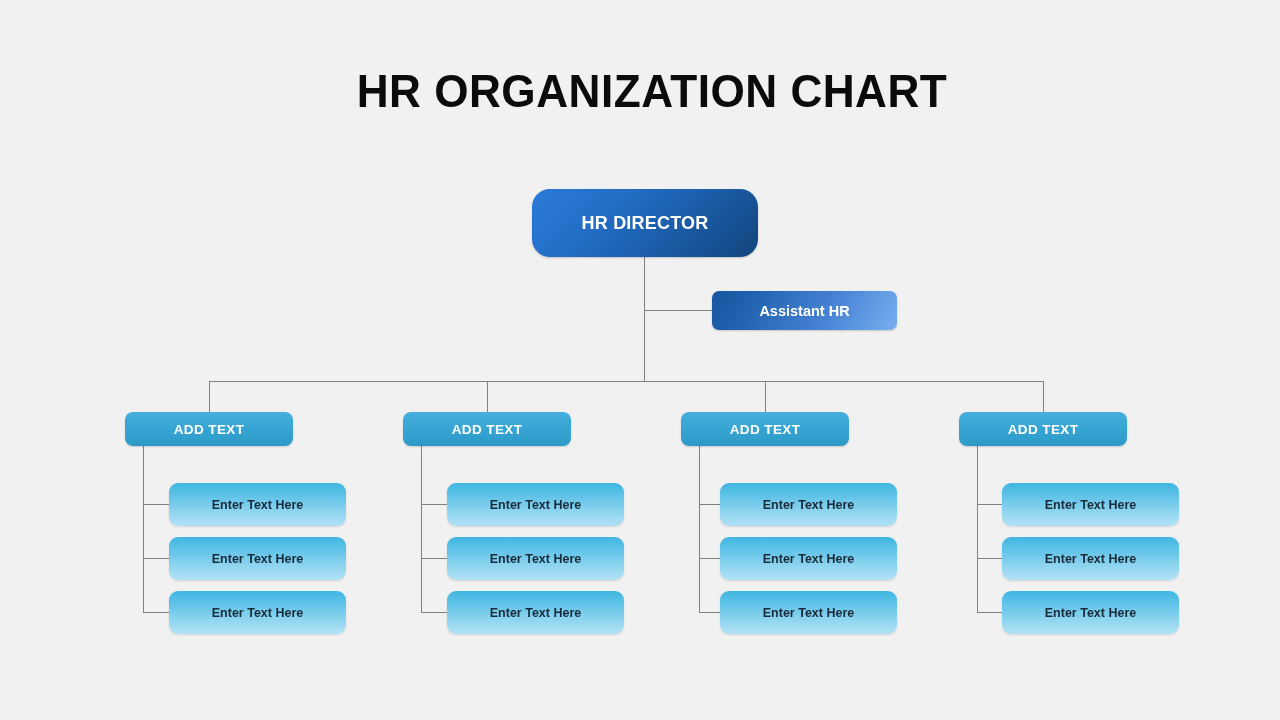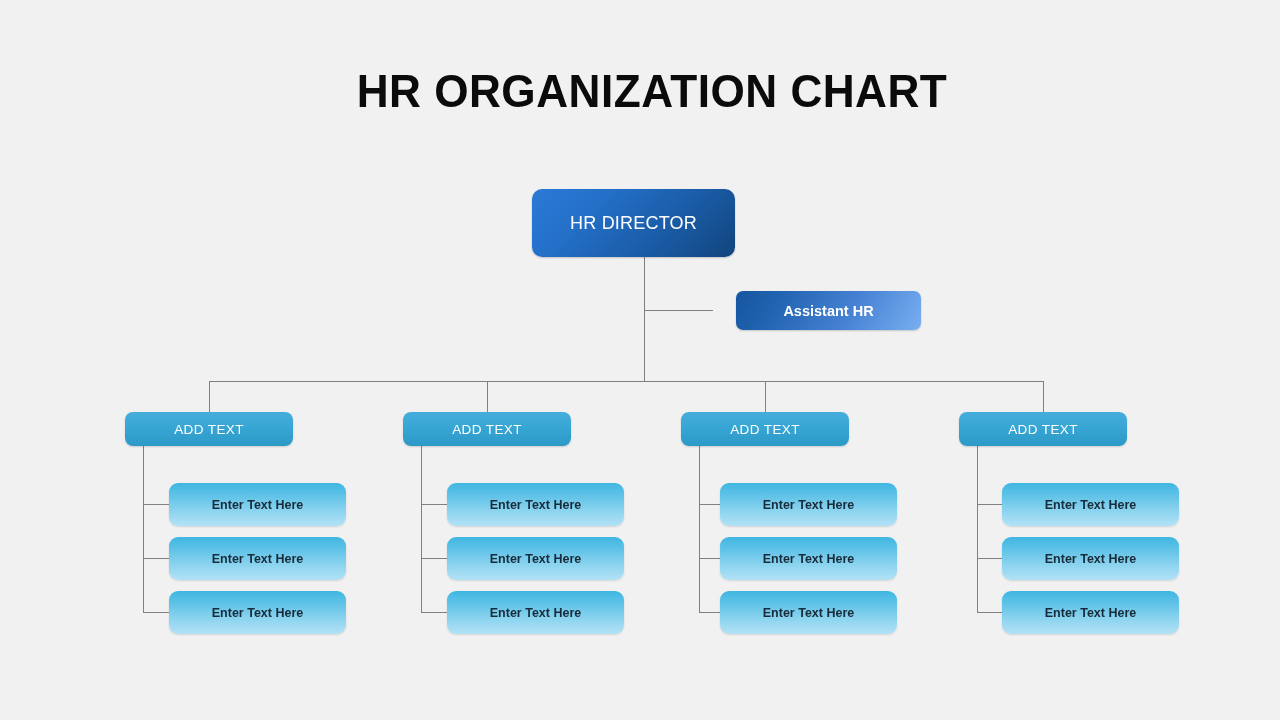--- a/index.html
+++ b/index.html
@@ -57,55 +57,55 @@
     display: flex;
     align-items: center;
     justify-content: center;
     text-align: center;
   }
 
   
   .node-director {
     left: 520px;
     top: 189px;
-    width: 203px;
+    width: 226px;
     height: 68px;
-    border-radius: 10px;
+    border-radius: 18px;
     background: linear-gradient(135deg, #2a7ad6 0%, #2470c9 28%, #1b5da9 62%, #11457d 100%);
     color: #ffffff;
     font-size: 18px;
-    font-weight: normal;
+    font-weight: bold;
     letter-spacing: 0.2px;
     box-shadow: 0 1px 2px rgba(0,0,0,0.20);
   }
 
   
   .node-assistant {
-    left: 724px;
+    left: 700px;
     top: 291px;
     width: 185px;
     height: 39px;
     border-radius: 7px;
     background: linear-gradient(120deg, #16559f 0%, #2163b0 22%, #4782d4 62%, #79aff0 100%);
     color: #ffffff;
     font-size: 14.5px;
     font-weight: bold;
     box-shadow: 0 1px 2px rgba(0,0,0,0.18);
   }
 
   
   .node-dept {
     top: 412px;
     width: 168px;
     height: 34px;
     border-radius: 8px;
     background: linear-gradient(180deg, #46aedb 0%, #37a5d4 48%, #2c99c6 100%);
     color: #ffffff;
     font-size: 13.5px;
-    font-weight: normal;
+    font-weight: bold;
     letter-spacing: 0.4px;
     box-shadow: 0 1px 2px rgba(0,0,0,0.15);
   }
 
   
   .node-leaf {
     width: 177px;
     height: 43px;
     border-radius: 9px;
     background: linear-gradient(180deg, #3fb6e2 0%, #63c4e8 32%, #92d6f0 70%, #b2e2f6 100%);

